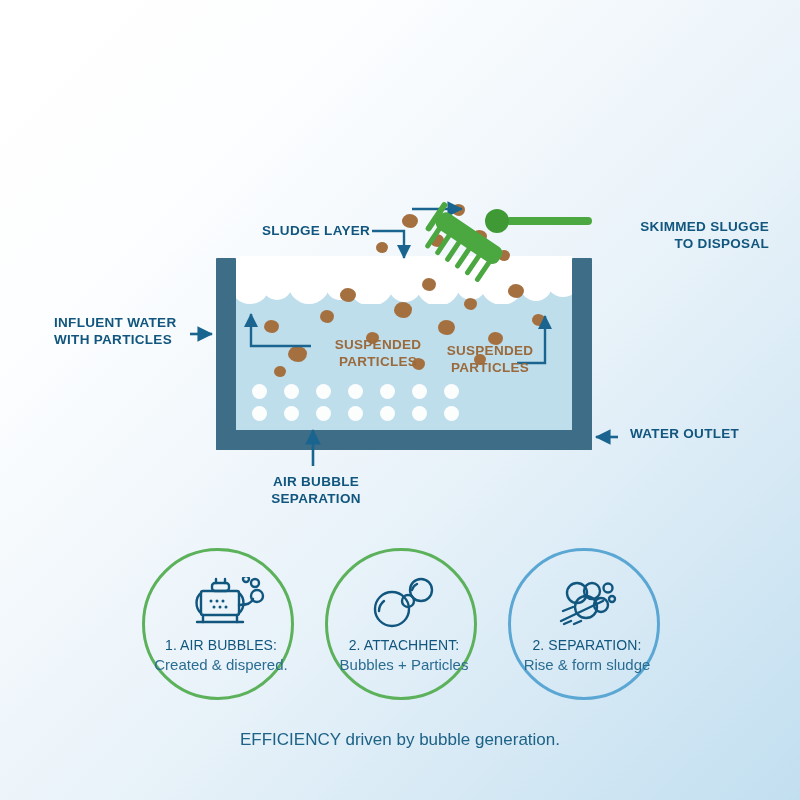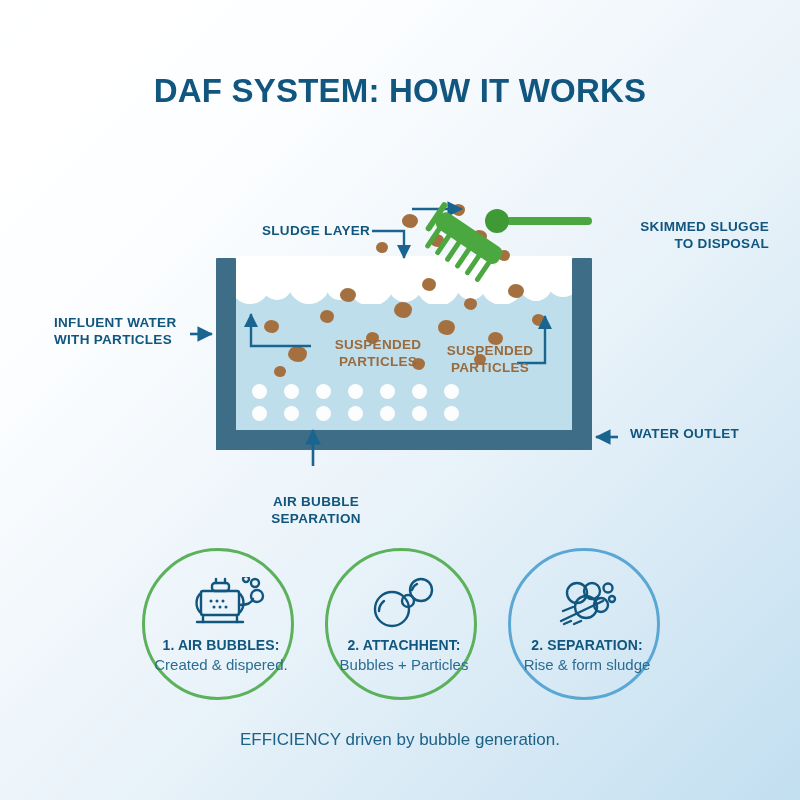--- a/index.html
+++ b/index.html
@@ -129,21 +129,21 @@
   .step.blue { border-color: #5ba7d4; }
   .step .icon-wrap {
     position: absolute;
     left: 0; top: 26px; width: 152px;
     height: 52px;
   }
   .step .st-title {
     position: absolute;
     left: 0; top: 86px; width: 152px;
     font-size: 14px;
-    font-weight: bold;
+    font-weight: normal;
     color: #11567e;
     letter-spacing: 0.1px;
     text-align: center;
   }
   .step .st-sub {
     position: absolute;
     left: 0; top: 105px; width: 152px;
     font-size: 15px;
     color: #2b6d92;
   }
@@ -154,21 +154,20 @@
     text-align: center;
     font-size: 17px;
     color: #1d6287;
   }
 </style>
 </head>
 <body>
 
 <div id="stage">
 
-  <div class="title">DAF SYSTEM: HOW IT WORKS</div>
 
   <div class="tank">
     <div class="water-clear"></div>
     <div class="water-body"></div>
 
     <div class="foam">
       <div class="band"></div>
       <div class="bub" style="left:-6px;  top:8px;  width:40px; height:40px;"></div>
       <div class="bub" style="left:26px;  top:14px; width:30px; height:30px;"></div>
       <div class="bub" style="left:52px;  top:6px;  width:42px; height:42px;"></div>
@@ -306,21 +305,21 @@
   <div class="lbl-brown" style="left:318px; top:336px; width:120px;">
     <div>SUSPENDED</div>
     <div>PARTICLES</div>
   </div>
 
   <div class="lbl-brown" style="left:430px; top:342px; width:120px;">
     <div>SUSPENDED</div>
     <div>PARTICLES</div>
   </div>
 
-  <div class="lbl" style="left:246px; top:473px; width:140px; text-align:center;margin-top:20px;">
+  <div class="lbl" style="left:246px; top:473px; width:140px; text-align:center;">
     <div>AIR BUBBLE</div>
     <div>SEPARATION</div>
   </div>
 
   <div class="step" style="left:142px; top:548px;">
     <div class="icon-wrap">
       <svg width="152" height="52" viewBox="0 0 152 52">
         <g stroke="#11567e" stroke-width="2.4" fill="none" stroke-linecap="round" stroke-linejoin="round">
           <rect x="56" y="14" width="38" height="24" rx="2"></rect>
           <path d="M56,16 a10,12 0 0 0 0,20"></path>

